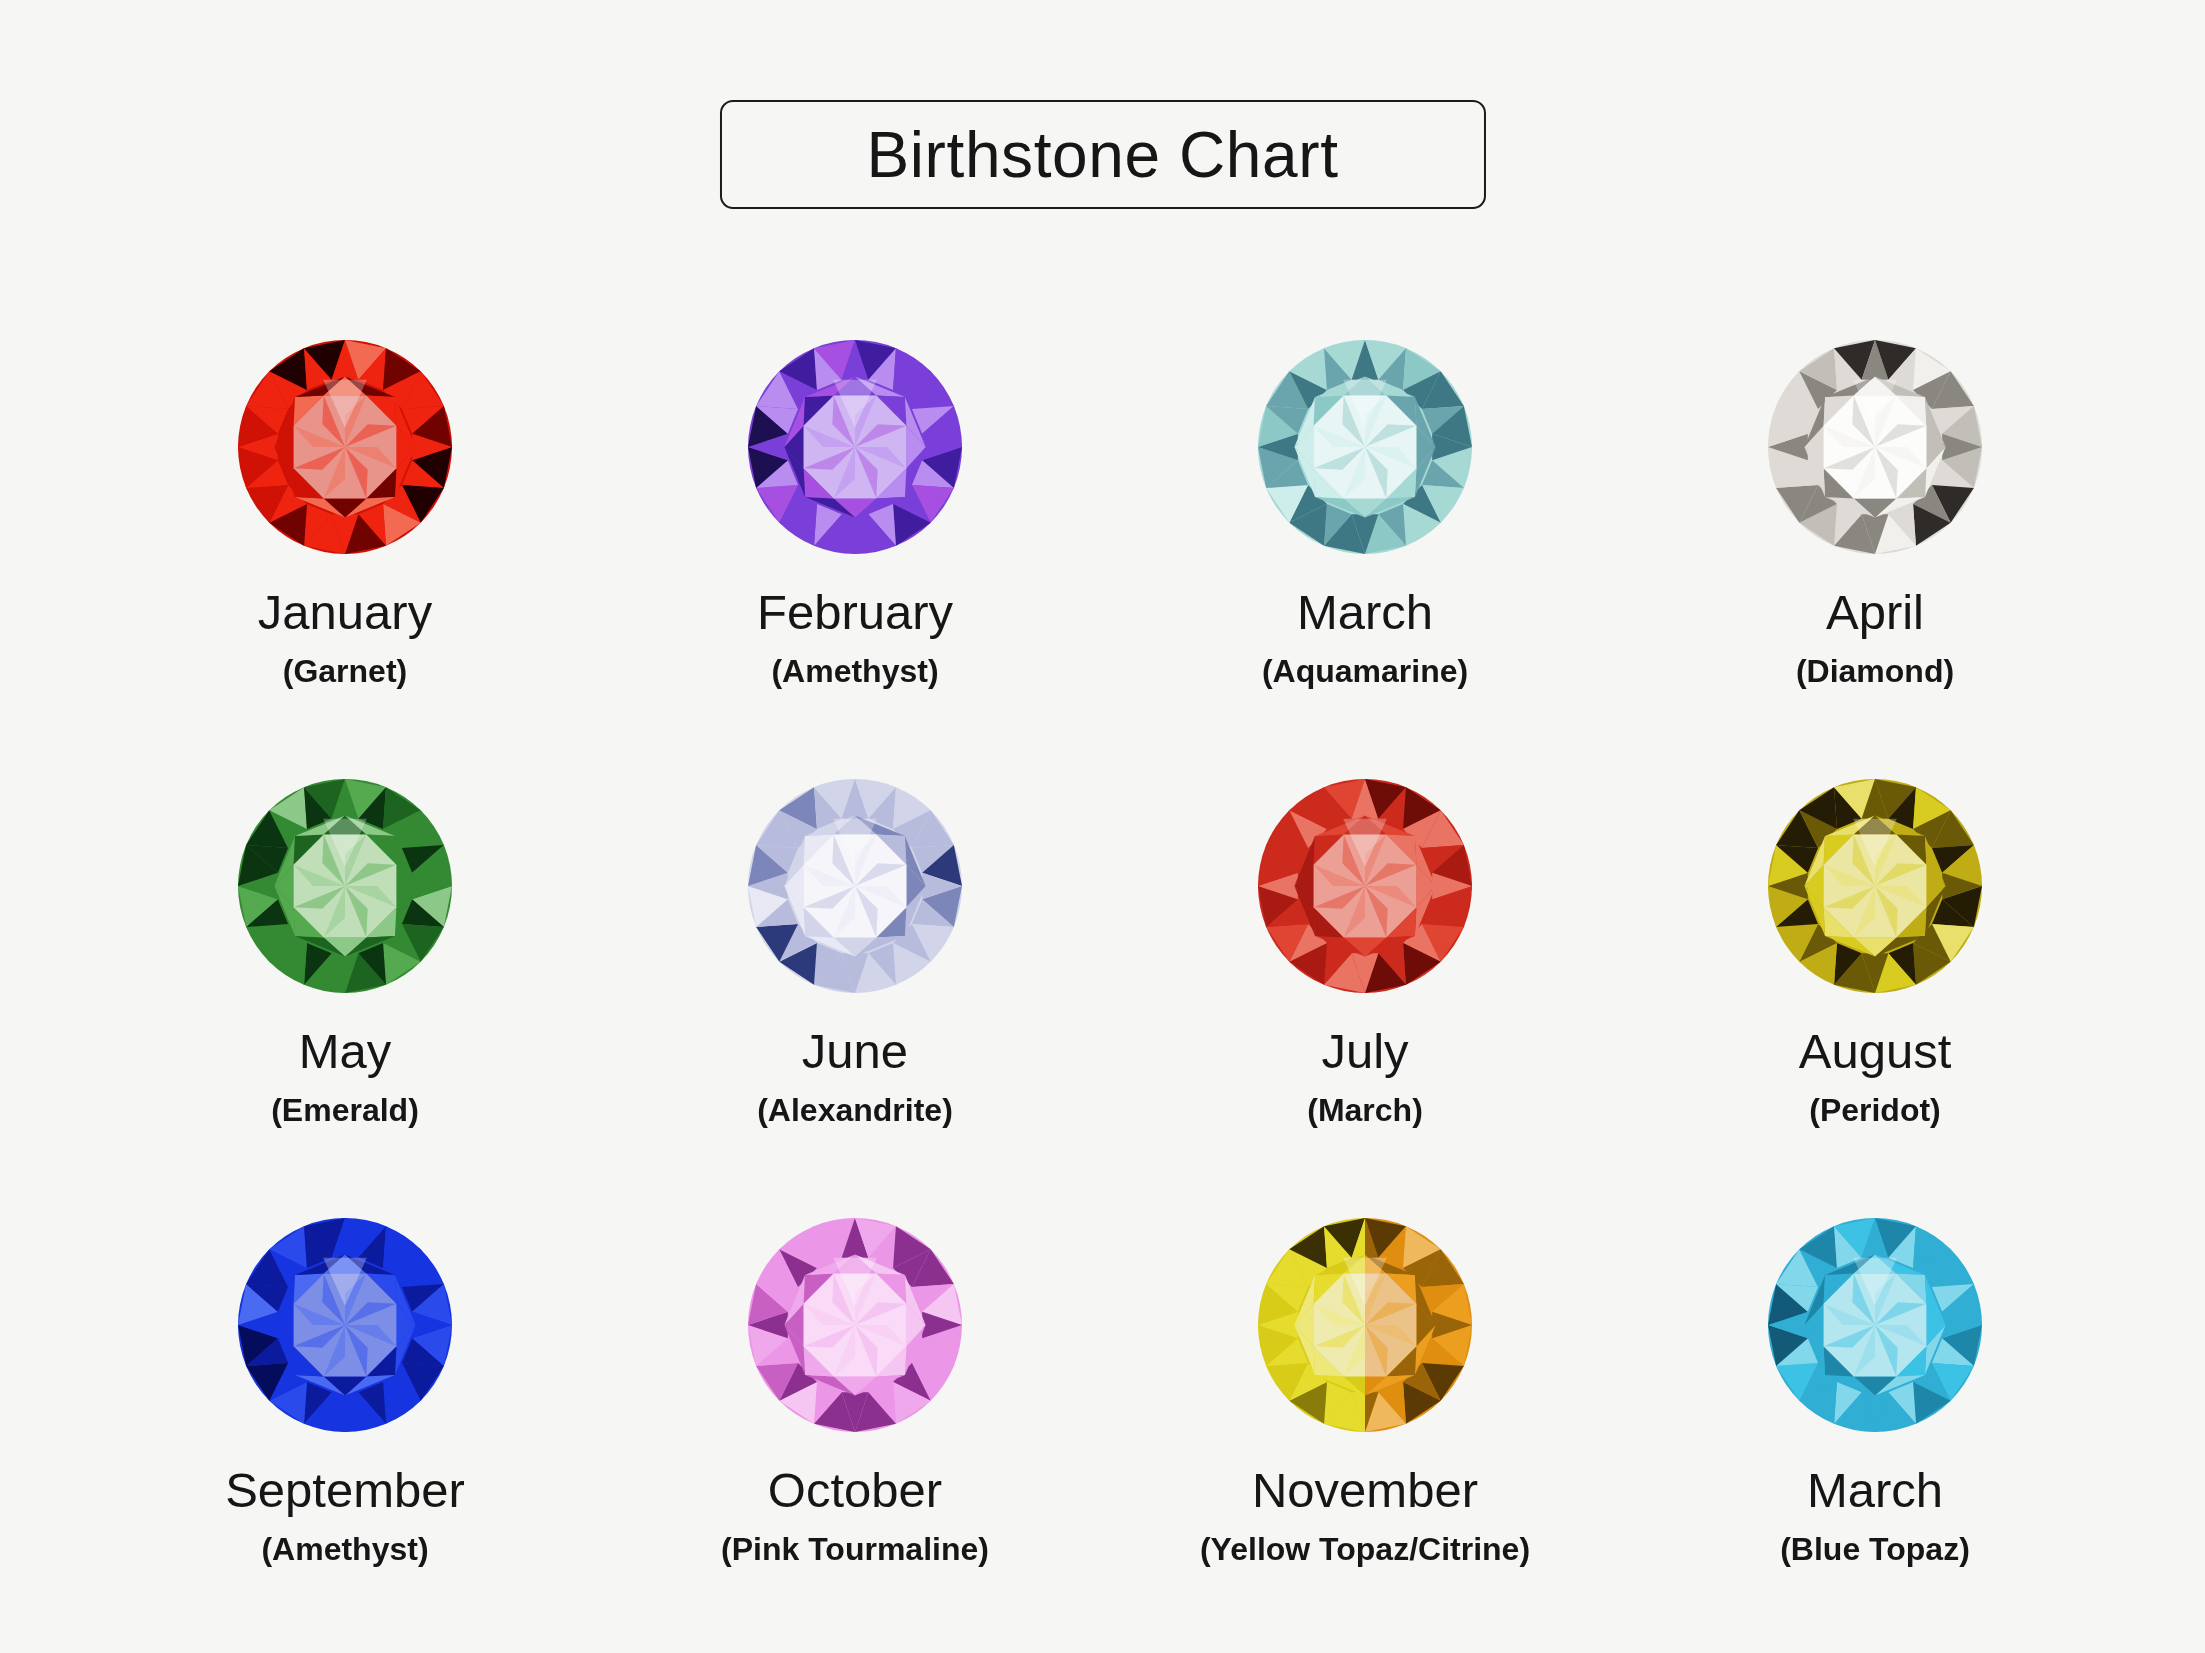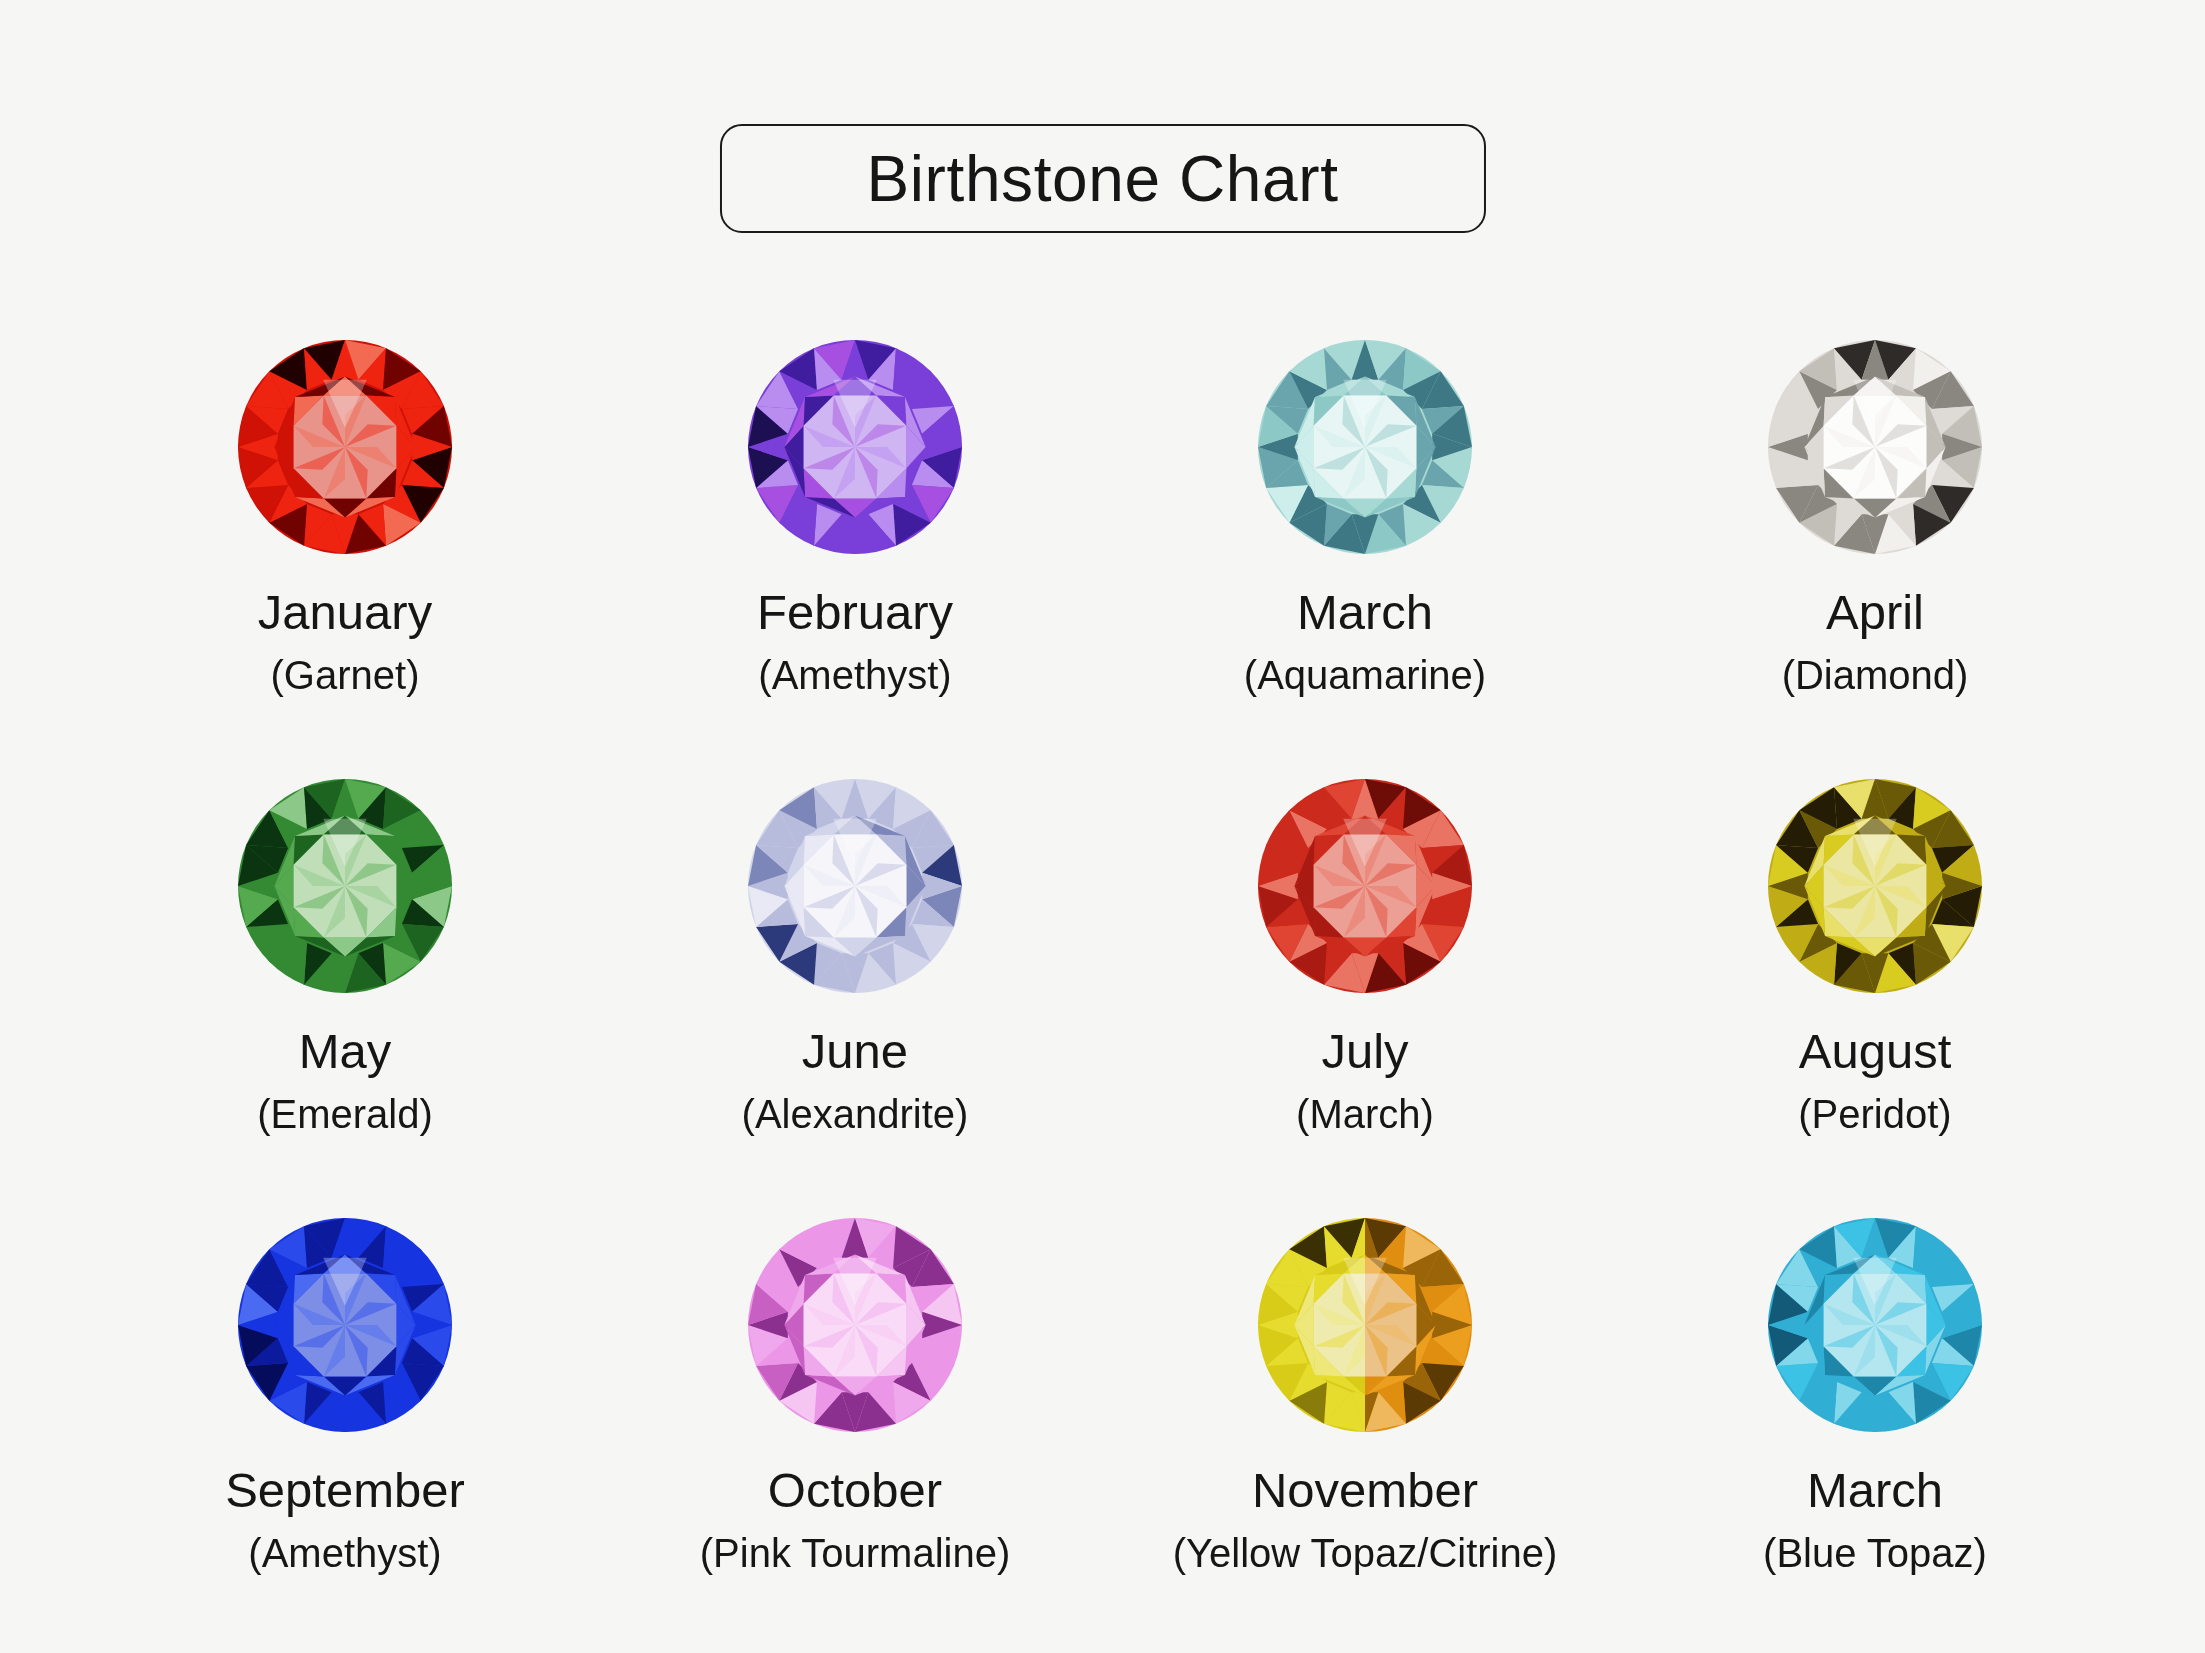--- a/index.html
+++ b/index.html
@@ -7,25 +7,25 @@
     width: 2205px;
     height: 1654px;
     position: relative;
     background: #f6f6f5;
     font-family: "Liberation Sans", sans-serif;
     color: #161616;
     overflow: hidden;
   }
   .title-box {
     position: absolute;
-    top: 124px;
+    top: 100px;
     left: 50%;
     transform: translateX(-50%);
     border: 2.3px solid #1b1b1b;
-    border-radius: 22px;
+    border-radius: 13px;
     padding: 20.7px 145px;
     background: transparent;
   }
   .title {
     font-size: 64px;
     font-weight: 400;
     letter-spacing: 0.6px;
     white-space: nowrap;
     line-height: 1.0;
   }
@@ -47,23 +47,23 @@
   .gem { width: 214px; height: 214px; }
   .gem svg { width: 100%; height: 100%; display: block; }
   .month {
     margin-top: 34px;
     font-size: 49px;
     line-height: 1.0;
     font-weight: 400;
   }
   .stone {
     margin-top: 18.4px;
-    font-size: 40px;
+    font-size: 32px;
     line-height: 1.0;
-    font-weight: 400;
+    font-weight: 700;
   }
 </style>
 </head>
 <body>
 
 <div class="title-box">
   <div class="title">Birthstone Chart</div>
 </div>
 
 <div class="grid">

